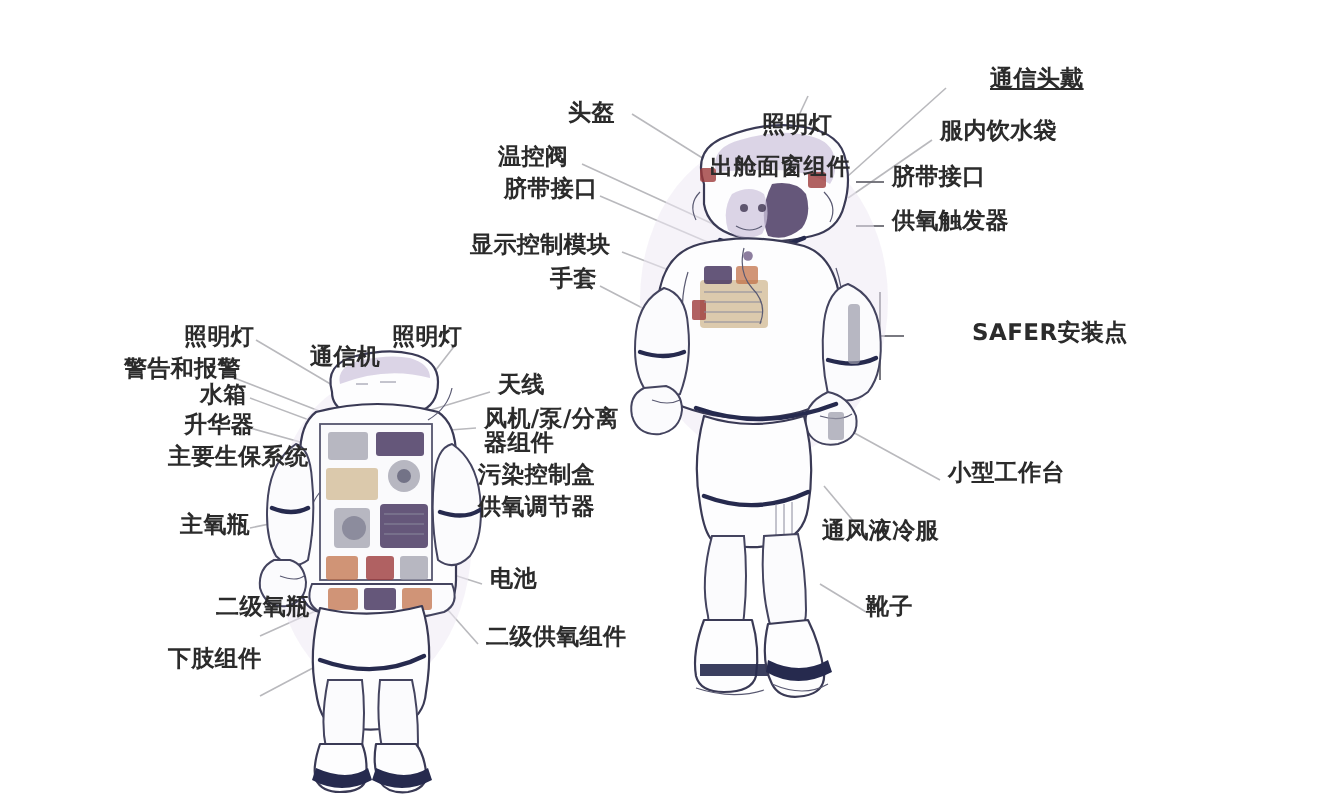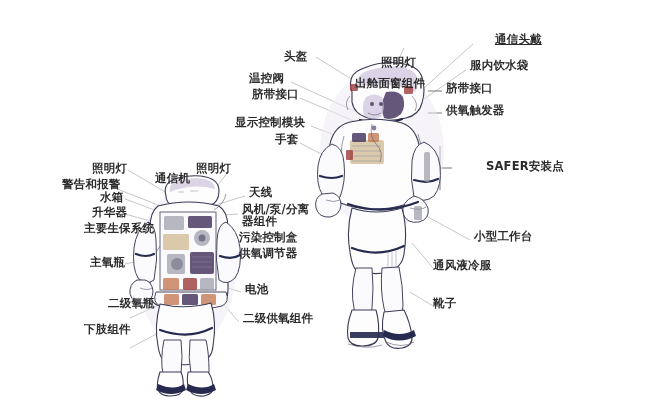--- a/index.html
+++ b/index.html
@@ -283,21 +283,21 @@
   <div class="label" style="left:252px; top:88px;">脐带接口</div>
   <div class="label" style="left:235px; top:116px;text-align:right;">显示控制模块</div>
   <div class="label" style="left:275px; top:133px;">手套</div>
 
   <div class="label" style="left:495px; top:33px;text-decoration:underline;">通信头戴</div>
   <div class="label" style="left:470px; top:59px;">服内饮水袋</div>
   <div class="label" style="left:446px; top:82px;">脐带接口</div>
   <div class="label" style="left:446px; top:104px;">供氧触发器</div>
   <div class="label" style="left:454px; top:160px;margin-left:32px;">SAFER安装点</div>
   <div class="label" style="left:474px; top:230px;">小型工作台</div>
-  <div class="label" style="left:433px; top:259px;">通风液冷服</div>
+  <div class="label" style="left:411px; top:259px;">通风液冷服</div>
   <div class="label" style="left:433px; top:297px;">靴子</div>
 
   <div class="label" style="left:92px;  top:162px;">照明灯</div>
   <div class="label" style="left:62px;  top:178px;">警告和报警</div>
   <div class="label" style="left:100px; top:191px;">水箱</div>
   <div class="label" style="left:92px;  top:206px;">升华器</div>
   <div class="label" style="left:72px;  top:222px;margin-left:12px;">主要生保系统</div>
   <div class="label" style="left:90px;  top:256px;">主氧瓶</div>
   <div class="label" style="left:84px;  top:297px;margin-left:24px;">二级氧瓶</div>
   <div class="label" style="left:84px;  top:323px;">下肢组件</div>

